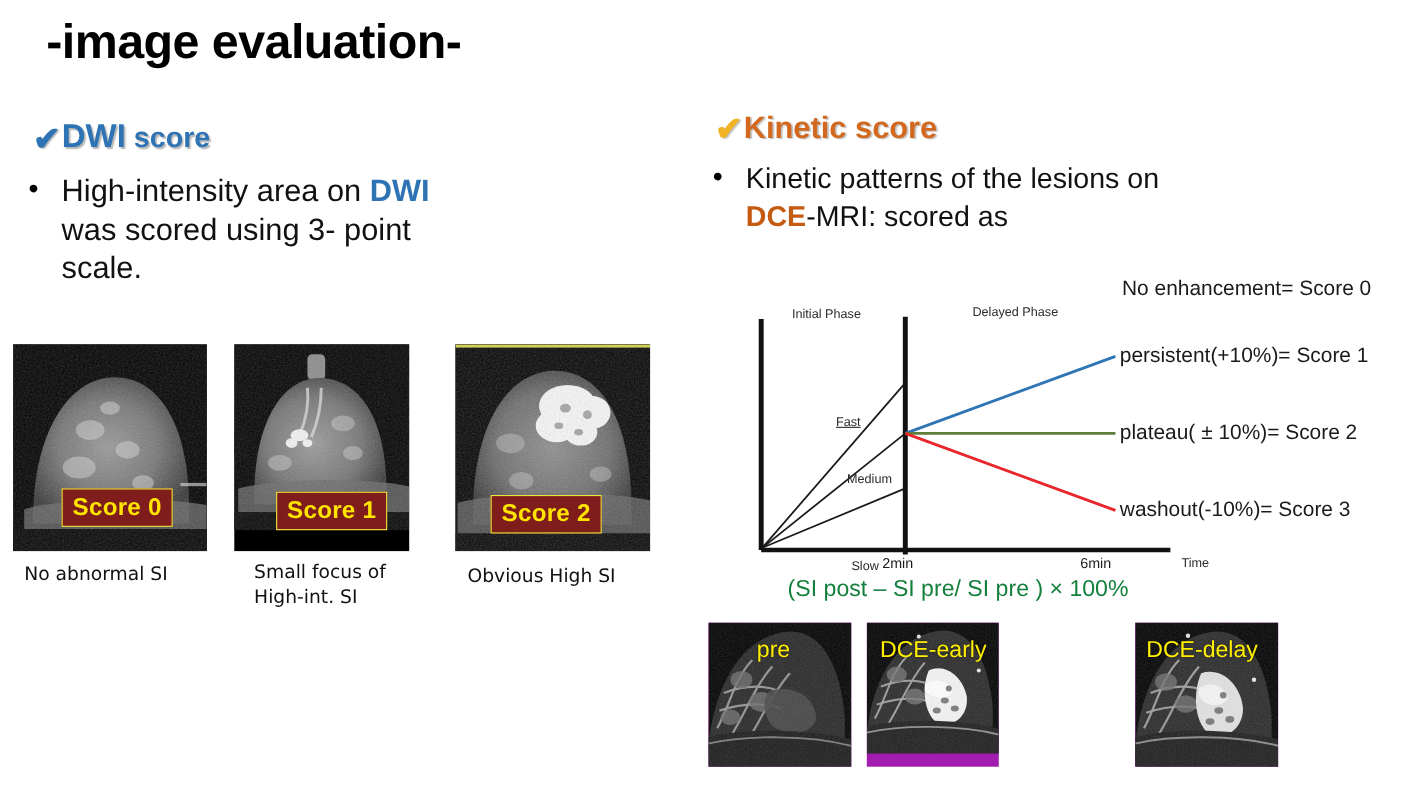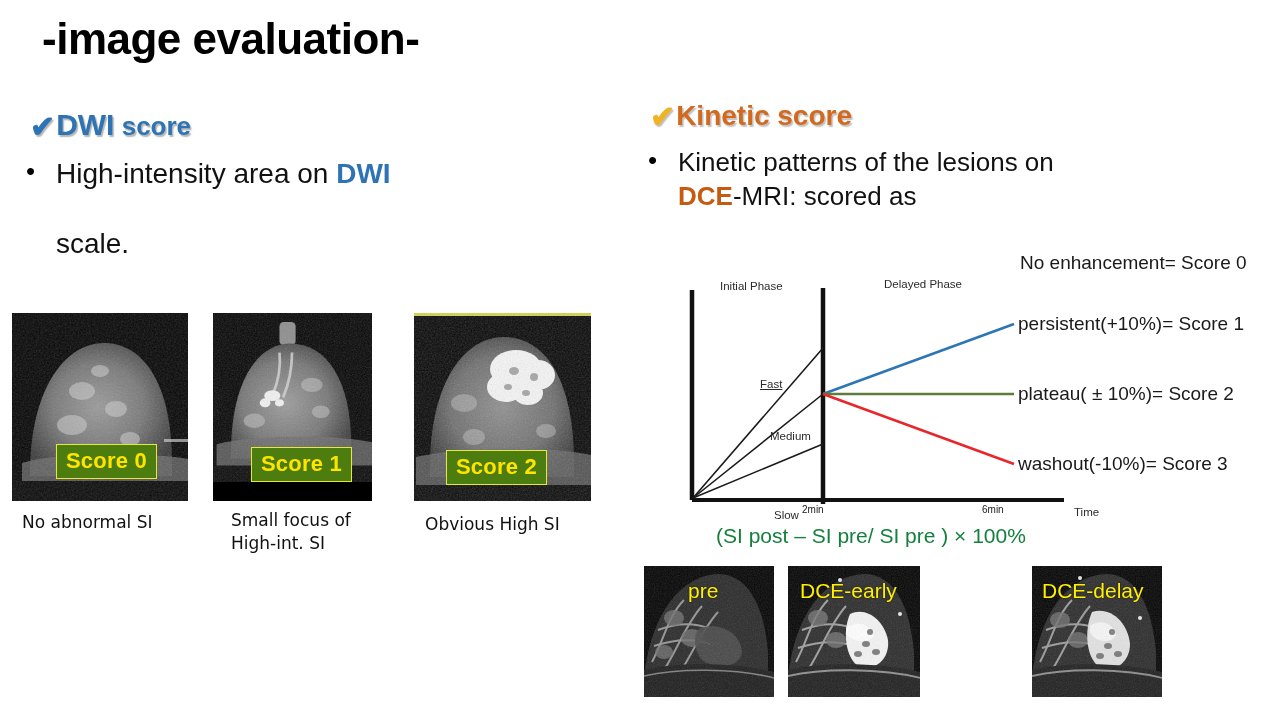--- a/index.html
+++ b/index.html
@@ -94,21 +94,21 @@
   
   .mri {
     position: absolute;
     background: #000;
     overflow: hidden;
   }
   .mri-canvas { position: absolute; inset: 0; }
 
   .score-tag {
     position: absolute;
-    background: #4d7c0f;
+    background: #7f1d1d;
     border: 1.5px solid #e8e83c;
     color: #ffe400;
     font-size: 22px;
     font-weight: bold;
     line-height: 1;
     padding: 5px 9px 6px 9px;
     white-space: nowrap;
     letter-spacing: 0.2px;
   }
 
@@ -138,21 +138,21 @@
     white-space: nowrap;
   }
   .chart-small {
     position: absolute;
     font-size: 11.5px;
     color: #2b2b2b;
     white-space: nowrap;
   }
   .chart-tick {
     position: absolute;
-    font-size: 10px;
+    font-size: 13px;
     color: #1a1a1a;
     white-space: nowrap;
   }
   .chart-formula {
     position: absolute;
     font-size: 21px;
     color: #15803d;
     white-space: nowrap;
   }
 
@@ -177,21 +177,21 @@
 <div id="slide">
 
   <div class="slide-title">-image evaluation-</div>
 
   <div class="section-head" id="dwi-head">
     <span class="check">✔</span><span class="big">DWI</span><span class="small"> score</span>
   </div>
 
   <div class="bullet-row" id="dwi-bullet">
     <span class="bullet-dot">•</span>
-    <span class="bullet-text"><span>High-intensity area on </span><span class="accent-blue">DWI</span><br><br><span>scale.</span></span>
+    <span class="bullet-text"><span>High-intensity area on </span><span class="accent-blue">DWI</span><br><span>was scored using 3- point</span><br><span>scale.</span></span>
   </div>
 
   <div class="mri" style="left:12px; top:313px; width:176px; height:188px;">
     <svg class="mri-canvas" viewBox="0 0 176 188" preserveAspectRatio="none">
       <defs>
         <radialGradient id="g0" cx="48%" cy="48%" r="58%">
           <stop offset="0%" stop-color="#9a9a9a"></stop>
           <stop offset="55%" stop-color="#787878"></stop>
           <stop offset="100%" stop-color="#3a3a3a"></stop>
         </radialGradient>
@@ -388,21 +388,21 @@
       <path d="M56 62 C76 56, 96 66, 98 86 C96 102, 72 104, 58 94 C50 84, 48 70, 56 62 Z" fill="#4a4a4a" opacity="0.9"></path>
       <path d="M0 104 C30 96, 90 96, 130 106 L130 131 L0 131 Z" fill="#1e1e1e"></path>
       <g stroke="#a8a8a8" stroke-width="1.6" fill="none" opacity="0.7">
         <path d="M0 110 C34 102, 92 102, 130 112"></path>
       </g>
       <rect width="130" height="131" filter="url(#dgrain0)" opacity="0.4"></rect>
     </svg>
     <div class="dce-label" style="left:44px; top:14px;">pre</div>
   </div>
 
-  <div class="dce" style="left:788px; top:566px; width:132px; height:131px;">
+  <div class="dce" style="left:788px; top:566px; width:120px; height:131px;">
     <svg class="mri-canvas" viewBox="0 0 132 131" preserveAspectRatio="none">
       <defs>
         <filter id="dgrain1">
             <feTurbulence type="fractalNoise" baseFrequency="0.85" numOctaves="3" result="n"></feTurbulence>
           <feColorMatrix in="n" type="saturate" values="0"></feColorMatrix>
           <feComponentTransfer>
               <feFuncA type="linear" slope="0.5"></feFuncA>
             </feComponentTransfer>
           </filter>
       </defs>

